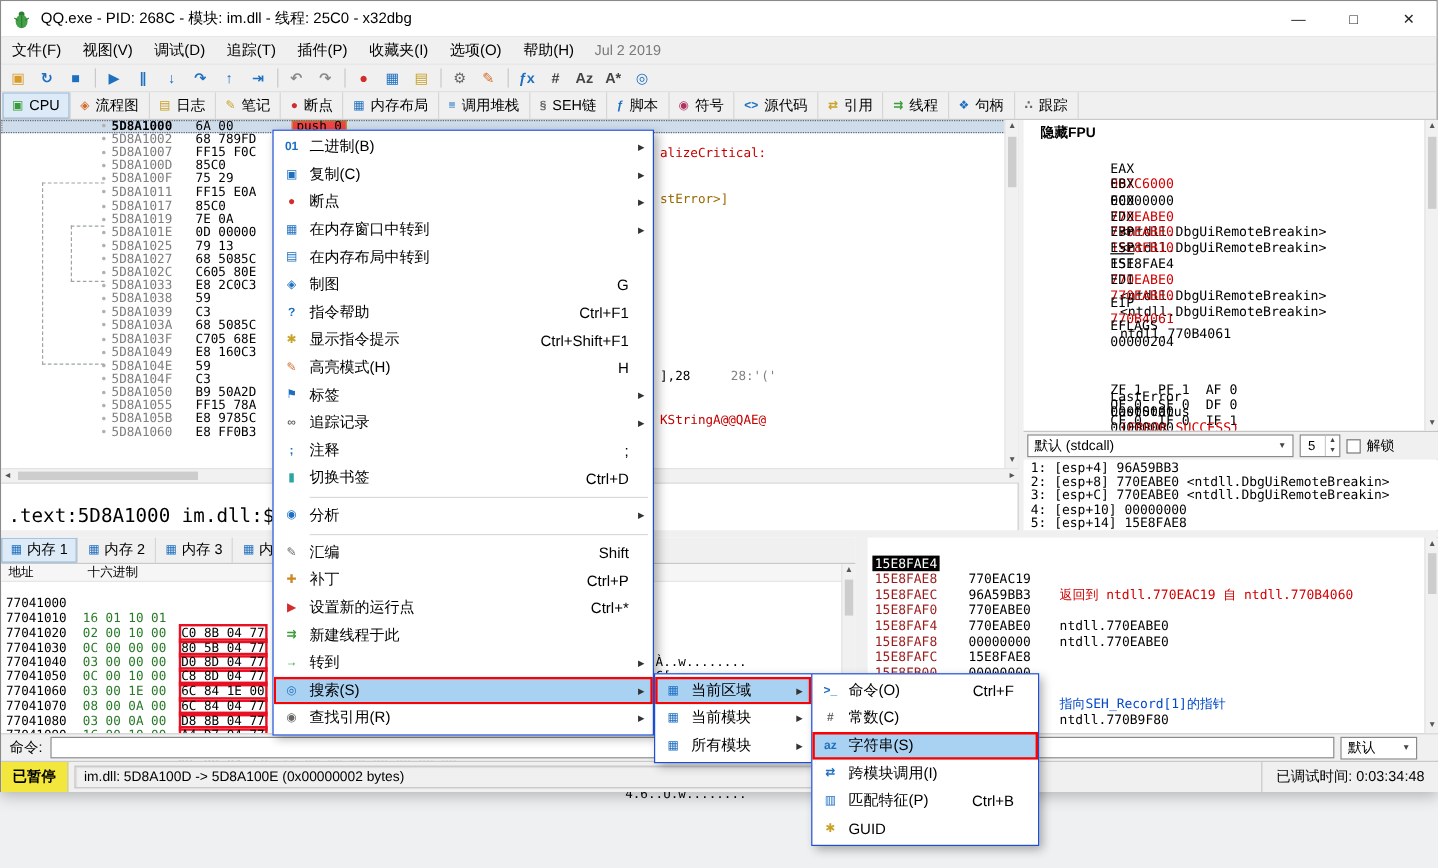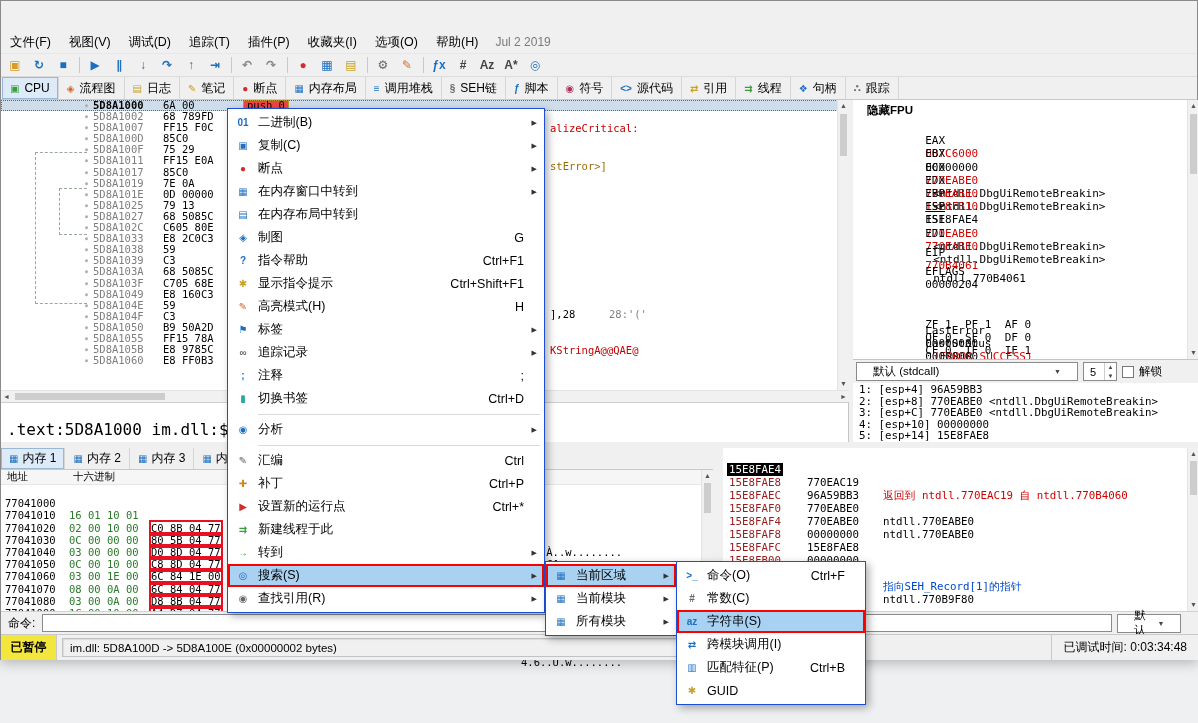--- a/index.html
+++ b/index.html
@@ -79,21 +79,21 @@
 .rrow{height:13.2px;line-height:13.2px;padding-left:6px;white-space:pre}
 .rrow.gap{height:6px}
 .rname{display:inline-block;min-width:76px;font-weight:400}
 .rname.u{text-decoration:underline}
 .rval.chg{color:#d10000}
 .rsym{margin-left:8px}
 .rsym.red{color:#d10000}
 
 .callconv{position:absolute;left:852px;top:358px;width:346px;height:24px;background:#f0f0f0;border-top:1px solid #c5c5c5;
   display:flex;align-items:center;gap:5px;padding:0 3px}
-.combo{height:19px;background:#fff;border:1px solid #8a8a8a;font-size:11.5px;display:flex;align-items:center;padding:0 16px;position:relative}
+.combo{height:19px;background:#fff;border:1px solid #8a8a8a;font-size:11.5px;display:flex;align-items:center;padding:0 5px;position:relative}
 .combo .ca{margin-left:auto;font-size:7px;color:#444;padding-left:6px}
 .cc-combo{width:222px}
 .spin{width:34px;height:19px;background:#fff;border:1px solid #8a8a8a;display:flex;align-items:center;padding-left:6px;font-size:11px;position:relative}
 .spin .sa{position:absolute;right:0;top:0;width:12px;height:100%;border-left:1px solid #ccc;font-size:6px;line-height:9px;color:#444;text-align:center}
 .cb{width:12px;height:12px;border:1px solid #777;background:#fff;flex:none}
 .cb-label{font-size:11.5px}
 .args{position:absolute;left:852px;top:382px;width:346px;height:59px;background:#fff;overflow:hidden;padding-top:1px}
 .arow{height:11.5px;line-height:11.5px;padding-left:6px;white-space:pre;font-family:"DejaVu Sans Mono",monospace;font-size:10.8px}
 
 .hsplit{position:absolute;left:0;top:441px;width:1198px;height:6px;background:#f0f0f0}
@@ -142,20 +142,35 @@
 .mi.ann{box-shadow:inset 0 0 0 2px #f00}
 .mi.sep{height:8px;pointer-events:none}
 .mi.sep::before{content:"";position:absolute;left:30px;right:4px;top:50%;border-top:1px solid #dadada}
 .mi.sep .mi-ico,.mi.sep .mi-label,.mi.sep .mi-short{visibility:hidden}
 </style>
 </head>
 <body>
 
 <div class="window">
 
+  <div class="titlebar">
+    <svg class="app-icon" viewBox="0 0 16 16">
+      <circle cx="8" cy="4" r="2.4" fill="#2e7d32"></circle>
+      <ellipse cx="8" cy="10" rx="5" ry="5.6" fill="#43a047"></ellipse>
+      <line x1="8" y1="5" x2="8" y2="15" stroke="#2e7d32" stroke-width="1"></line>
+      <line x1="2" y1="7" x2="5" y2="9" stroke="#2e7d32" stroke-width="1"></line>
+      <line x1="14" y1="7" x2="11" y2="9" stroke="#2e7d32" stroke-width="1"></line>
+    </svg>
+    <span class="title-text">QQ.exe - PID: 268C - 模块: im.dll - 线程: 25C0 - x32dbg</span>
+    <div class="tb-controls">
+      <span class="tc">—</span>
+      <span class="tc">□</span>
+      <span class="tc">✕</span>
+    </div>
+  </div>
 
   <div class="menubar">
     <div class="mb-items">
 
     <span class="mb-item">文件(F)</span>
         <span class="mb-item">视图(V)</span>
         <span class="mb-item">调试(D)</span>
         <span class="mb-item">追踪(T)</span>
         <span class="mb-item">插件(P)</span>
         <span class="mb-item">收藏夹(I)</span>
@@ -988,21 +1003,21 @@
 
     <div class="mi sep">
       <span class="mi-ico"></span>
       <span class="mi-label"></span>
       <span class="mi-short"></span>
     </div>
 
     <div class="mi">
       <span class="mi-ico" style="color: rgb(102, 102, 102);">✎</span>
       <span class="mi-label">汇编</span>
-      <span class="mi-short">Ctrl</span>
+      <span class="mi-short">Shift</span>
     </div>
 
     <div class="mi">
       <span class="mi-ico" style="color: rgb(204, 136, 34);">✚</span>
       <span class="mi-label">补丁</span>
       <span class="mi-short">Ctrl+P</span>
     </div>
 
     <div class="mi">
       <span class="mi-ico" style="color: rgb(210, 45, 45);">▶</span>

